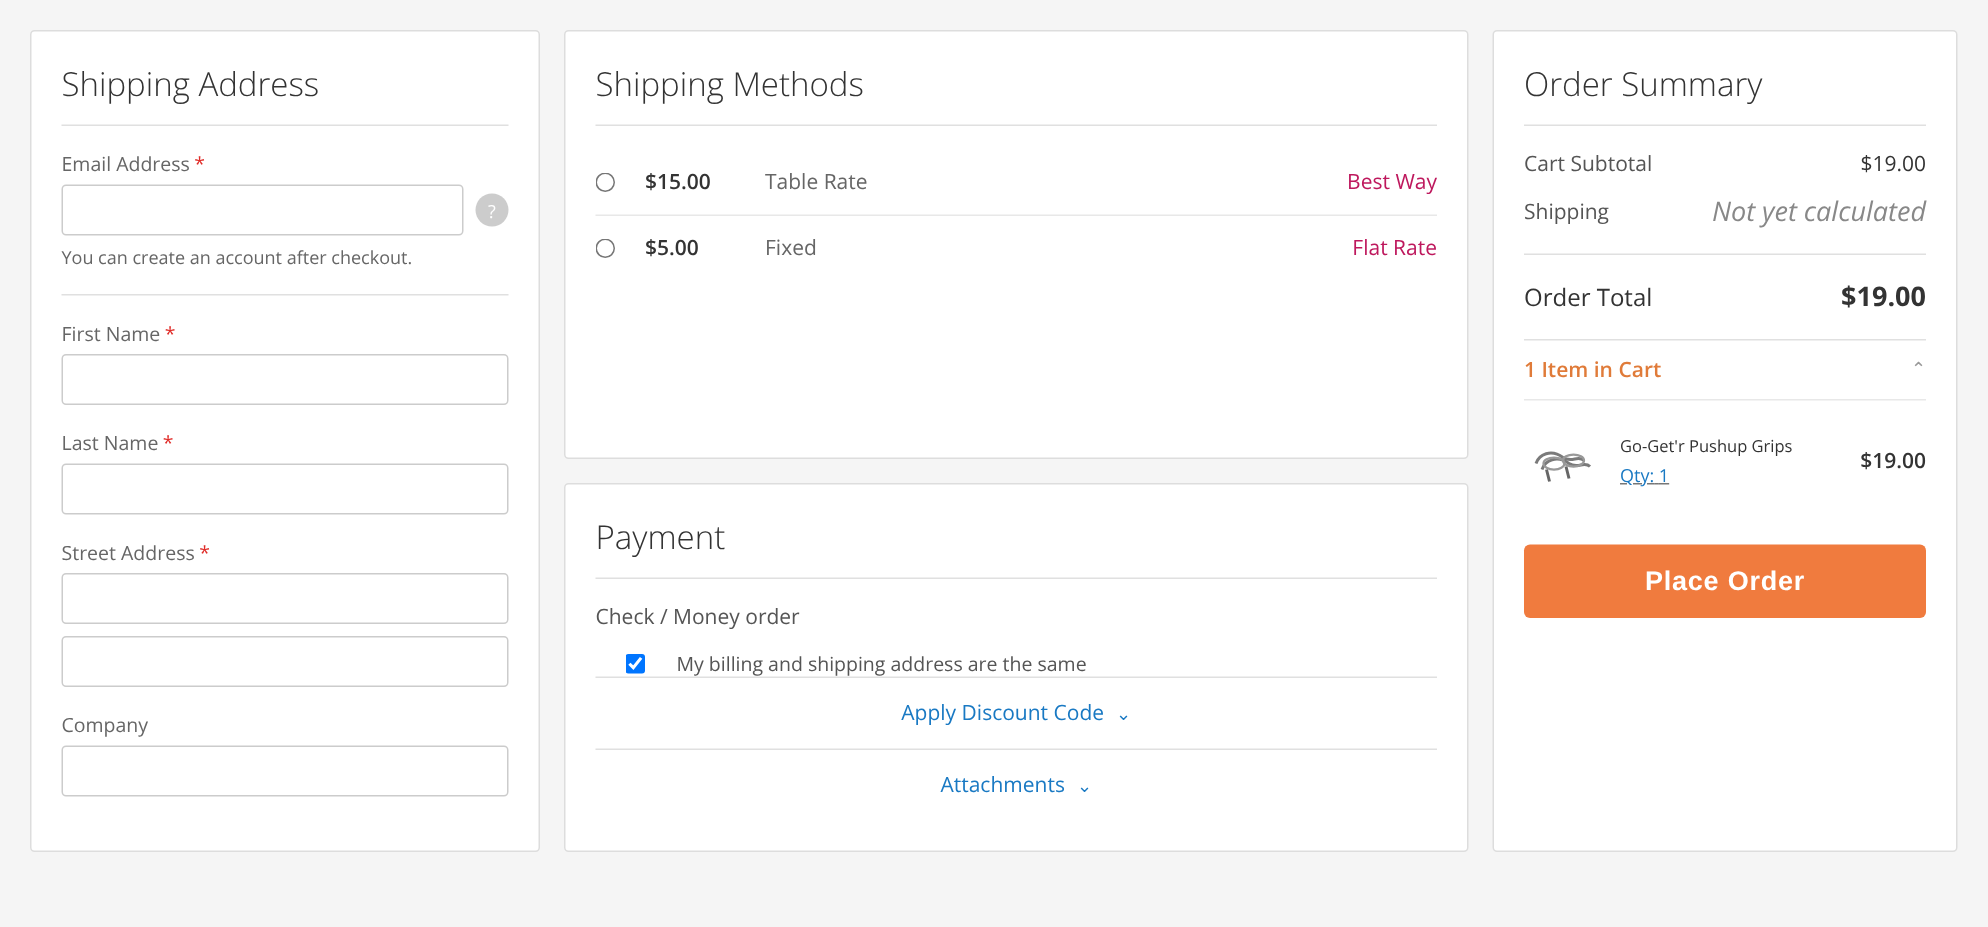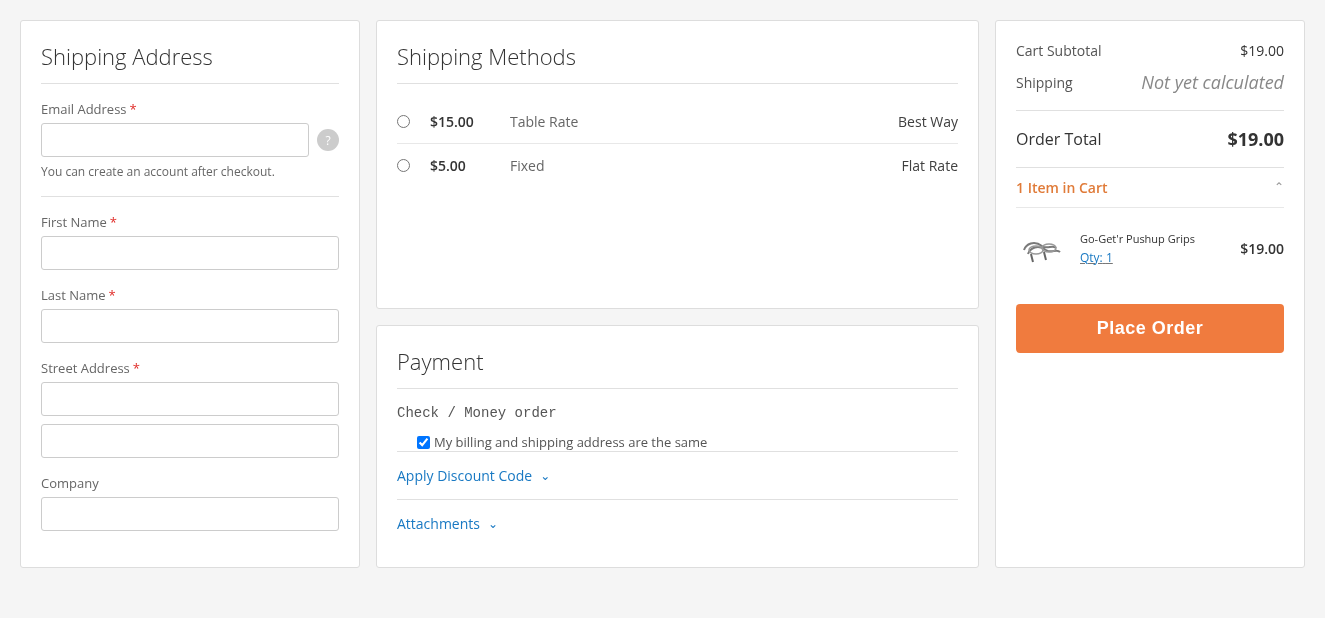--- a/index.html
+++ b/index.html
@@ -106,57 +106,57 @@
     .shipping-price {
       font-weight: 600;
       color: #333;
       min-width: 60px;
     }
     .shipping-carrier {
       flex: 1;
       color: #666;
     }
     .shipping-method-name {
-      color: #404040;
+      color: #be185d;
       text-align: right;
     }
     .radio-input {
       cursor: pointer;
       flex-shrink: 0;
     }
     
     .payment-section {
       margin-top: 16px;
     }
     .payment-method-label {
       font-size: 14px;
       color: #555;
       margin-bottom: 12px;
-      font-family: Liberation Mono, monospace;
     }
     .billing-same-row {
       display: flex;
       align-items: center;
-      gap: 4px;
+      gap: 21px;
       margin-left: 20px;
     }
     .billing-checkbox {
       cursor: pointer;
     }
     .billing-label {
       font-size: 13px;
       color: #555;
     }
     .accordion-row {
       display: flex;
       align-items: center;
       gap: 8px;
       padding: 14px 0;
       border-top: 1px solid #e0e0e0;
       cursor: pointer;
+      justify-content: center;
     }
     .accordion-label {
       color: #1979c3;
       font-size: 14px;
     }
     .accordion-chevron {
       color: #1979c3;
       font-size: 12px;
     }
     
@@ -355,20 +355,21 @@
       </div>
 
       <div class="accordion-row">
         <span class="accordion-label">Attachments</span>
         <span class="accordion-chevron">⌄</span>
       </div>
     </div>
   </div>
 
   <div class="panel panel-order-summary">
+    <h2 class="panel-title">Order Summary</h2>
 
     <div class="summary-row">
       <span class="summary-label">Cart Subtotal</span>
       <span class="summary-value">$19.00</span>
     </div>
 
     <div class="summary-row">
       <span class="summary-label">Shipping</span>
       <span class="summary-shipping-value">Not yet calculated</span>
     </div>

